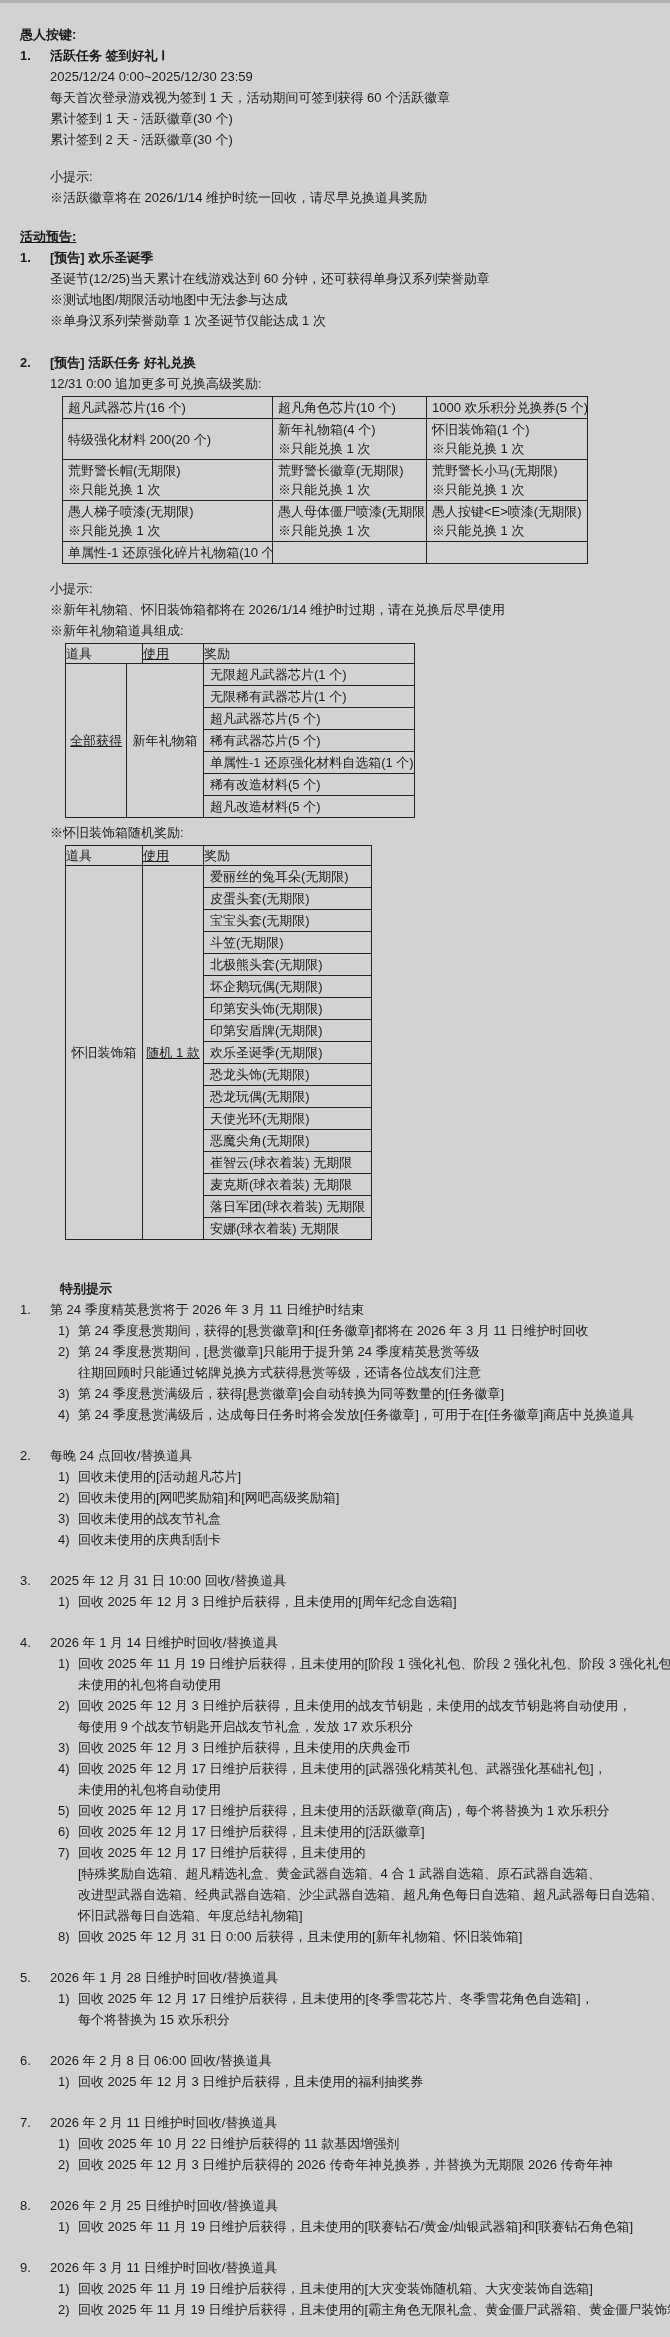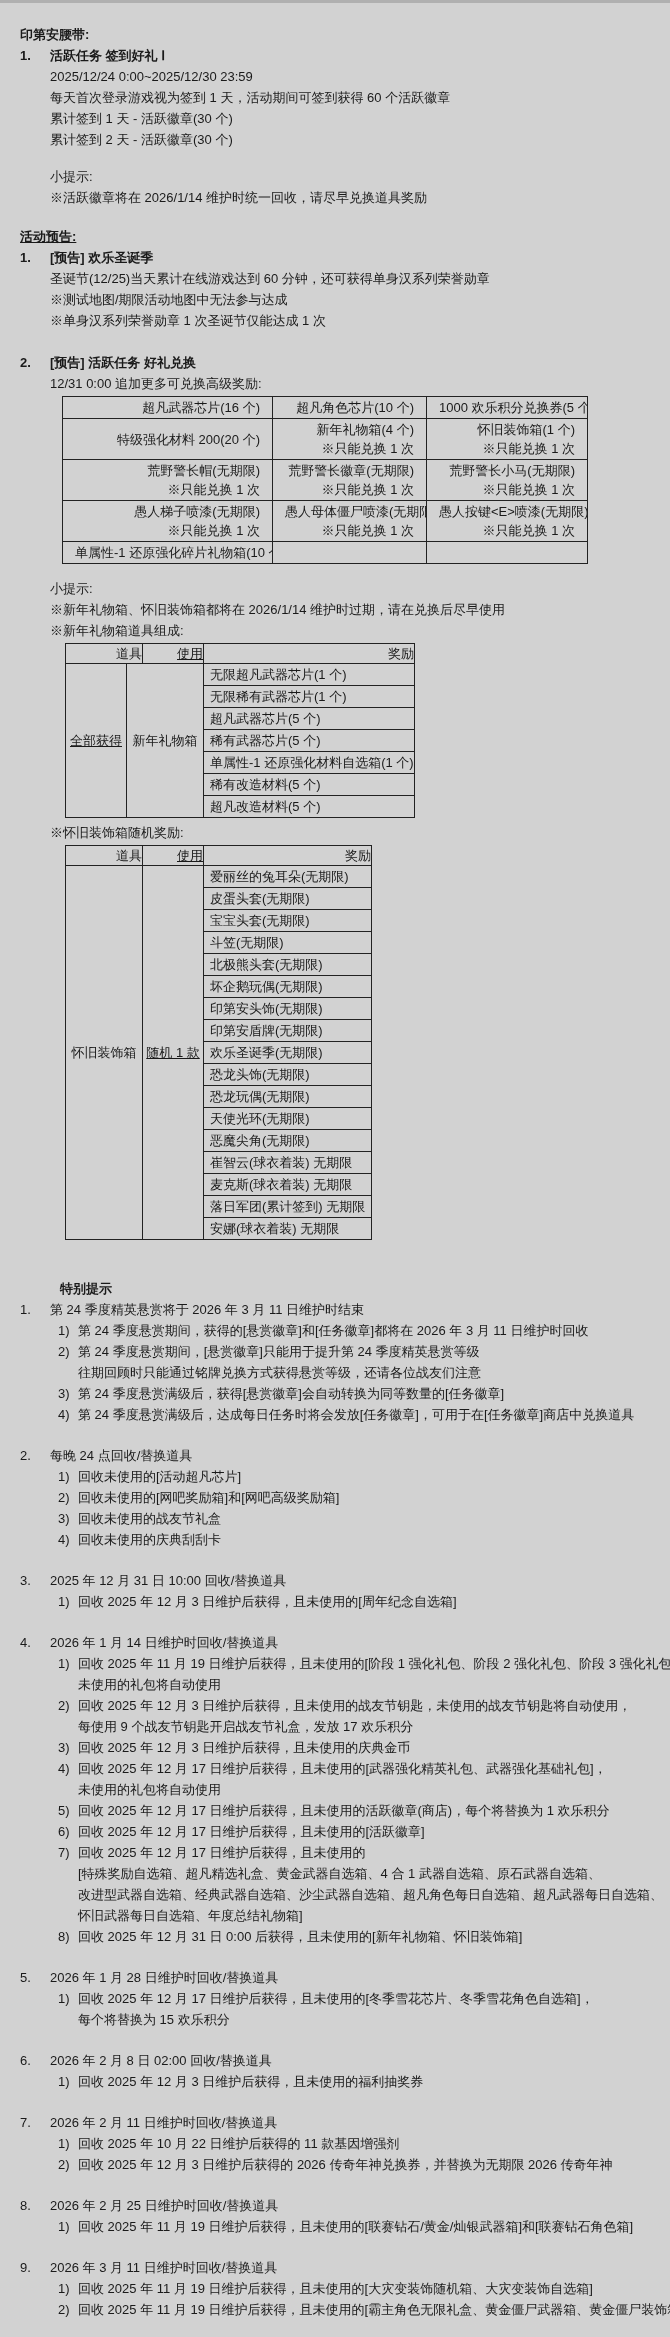--- a/index.html
+++ b/index.html
@@ -18,48 +18,48 @@
   .slines{flex:1;min-width:0;}
   .mt4{margin-top:4px;}
   .mt14{margin-top:14px;}
   .mt16{margin-top:16px;}
   .mt21{margin-top:21px;}
   .mt38{margin-top:38px;margin-left:40px;}
   .mt43{margin-top:18px;text-decoration:underline;}
   .sn-group + .sn-group{margin-top:20px;}
   
   .ex-table{border-collapse:collapse;table-layout:fixed;width:525px;margin:2px 0 0 12px;}
-  .ex-table td{border:1px solid #222;padding:1px 12px;vertical-align:middle;overflow:hidden;text-align:right;}
+  .ex-table td{border:1px solid #222;padding:1px 5px;vertical-align:middle;overflow:hidden;}
   .ex-table col.c1{width:210px;}
   .ex-table col.c2{width:154px;}
   .ex-table col.c3{width:161px;}
   .cell-main,.cell-note{line-height:19px;white-space:nowrap;}
   .cell-note:empty{display:none;}
   
   .box-table{display:inline-block;border:1px solid #222;margin:2px 0 0 15px;vertical-align:top;}
   .bt-header{display:flex;border-bottom:1px solid #222;}
-  .bt-h{height:19px;line-height:19px;text-align:right;box-sizing:border-box;}
+  .bt-h{height:19px;line-height:19px;text-align:left;box-sizing:border-box;}
   .bt-c1{width:77px;}
   .bt-c2{width:61px;text-decoration:underline;}
   .bt-cb{border-right:1px solid #222;}
   .newyear .bt-c3{width:210px;}
   .nostalgia .bt-c3{width:167px;}
   .bt-body{display:flex;}
   .bt-mid{display:flex;align-items:center;justify-content:center;box-sizing:border-box;white-space:nowrap;}
   .bt-rewards{display:block;}
   .bt-rrow{height:21px;line-height:21px;padding-left:6px;border-bottom:1px solid #222;white-space:nowrap;box-sizing:content-box;}
   .bt-rrow:last-child{border-bottom:none;}
 </style>
 </head>
 <body>
 
 <div class="page">
   <div class="topstrip"></div>
 
-  <div class="sec-heading">印第安腰带:</div>
+  <div class="sec-heading">愚人按键:</div>
   <div class="oitem">
     <span class="onum bold">1.</span>
     <div class="ocontent">
       <div class="line bold">活跃任务 签到好礼 Ⅰ</div>
       <div>
 
       <div class="line">2025/12/24 0:00~2025/12/30 23:59</div>
           <div class="line">每天首次登录游戏视为签到 1 天，活动期间可签到获得 60 个活跃徽章</div>
           <div class="line">累计签到 1 天 - 活跃徽章(30 个)</div>
           <div class="line">累计签到 2 天 - 活跃徽章(30 个)</div>
@@ -221,21 +221,21 @@
               <div class="bt-rrow">坏企鹅玩偶(无期限)</div>
               <div class="bt-rrow">印第安头饰(无期限)</div>
               <div class="bt-rrow">印第安盾牌(无期限)</div>
               <div class="bt-rrow">欢乐圣诞季(无期限)</div>
               <div class="bt-rrow">恐龙头饰(无期限)</div>
               <div class="bt-rrow">恐龙玩偶(无期限)</div>
               <div class="bt-rrow">天使光环(无期限)</div>
               <div class="bt-rrow">恶魔尖角(无期限)</div>
               <div class="bt-rrow">崔智云(球衣着装) 无期限</div>
               <div class="bt-rrow">麦克斯(球衣着装) 无期限</div>
-              <div class="bt-rrow">落日军团(累计签到) 无期限</div>
+              <div class="bt-rrow">落日军团(球衣着装) 无期限</div>
               <div class="bt-rrow">安娜(球衣着装) 无期限</div>
             </div>
         </div>
       </div>
     </div>
   </div>
 
   <div class="sec-heading mt38">特别提示</div>
   <div>
 
@@ -425,21 +425,21 @@
                 </div>
                 </div>
             </div>
           </div>
         </div>
       </div>
       <div class="sn-group">
         <div class="oitem">
           <span class="onum">6.</span>
           <div class="ocontent">
-            <div class="line">2026 年 2 月 8 日 02:00 回收/替换道具</div>
+            <div class="line">2026 年 2 月 8 日 06:00 回收/替换道具</div>
             <div class="subs">
 
             <div class="sub">
                   <span class="snum">1)</span>
                   <div class="slines">
 
                   <div class="line">回收 2025 年 12 月 3 日维护后获得，且未使用的福利抽奖券</div>
                 </div>
                 </div>
             </div>

